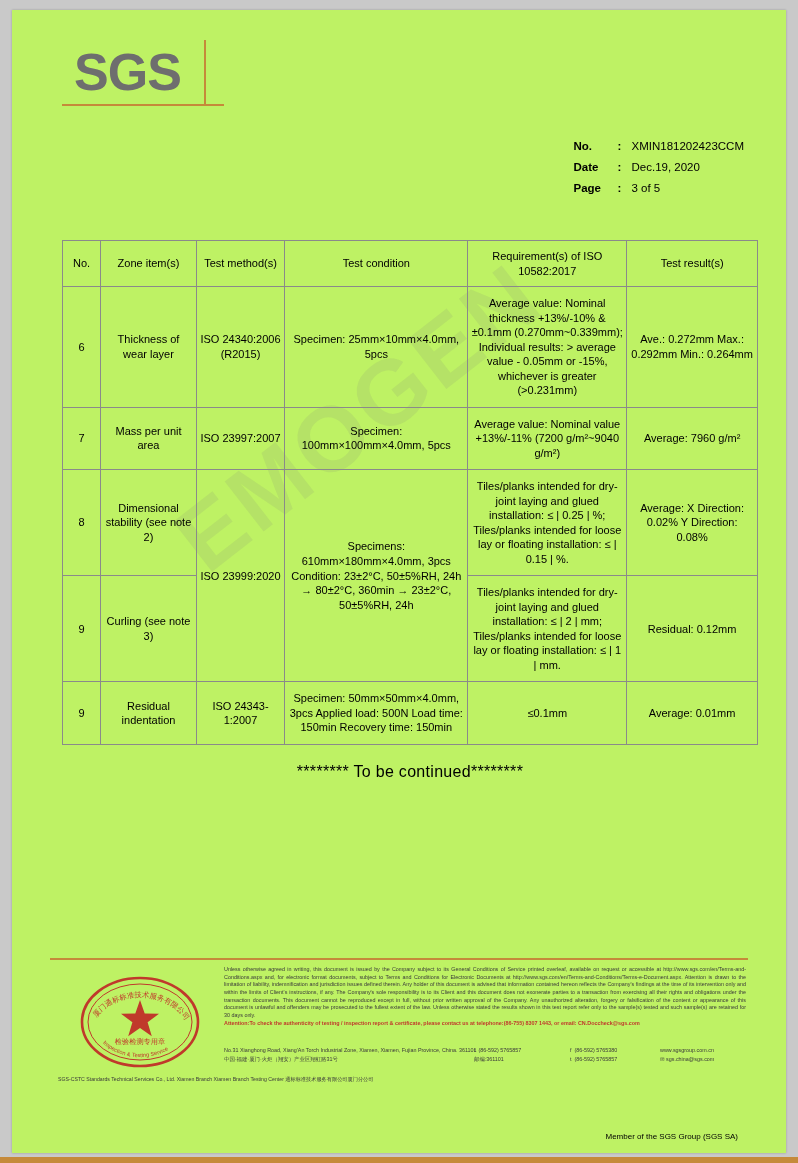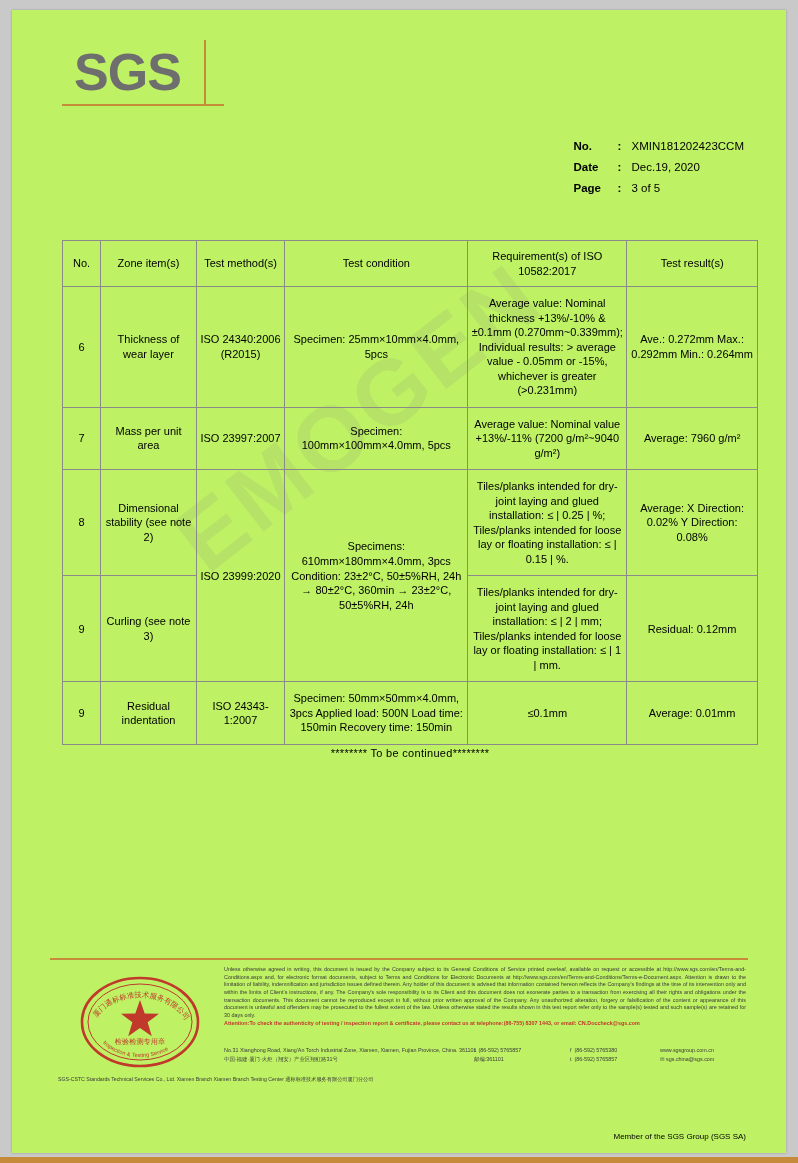--- a/index.html
+++ b/index.html
@@ -66,22 +66,22 @@
     line-height: 1.32;
   }
   table.report th { font-weight: normal; padding: 8px 3px; }
   .c-no { width: 38px; }
   .c-item { width: 95px; }
   .c-method { width: 88px; }
   .c-cond { width: 182px; }
   .c-req { width: 158px; }
   .c-res { width: 130px; }
   .continued {
-    text-align: center; font-size: 11px; letter-spacing: .3px;
-    margin-top: 2px; color: #000;
+    text-align: center; font-size: 16px; letter-spacing: .3px;
+    margin-top: 18px; color: #000;
   }
 
   
   .watermark {
     position: absolute;
     left: 130px; top: 355px;
     font-size: 92px; font-weight: bold;
     color: rgba(120,120,120,.13);
     transform: rotate(-38deg);
     letter-spacing: 4px;
@@ -116,21 +116,21 @@
   .addr-row { display: flex; align-items: baseline; white-space: nowrap; }
   .addr-main { width: 250px; }
   .addr-t { width: 96px; }
   .addr-f { width: 90px; }
   .addr-w { }
   .sgs-csfc {
     position: absolute; left: 46px; top: 118px;
     font-size: 5.2px; color: #3a3a3a; line-height: 1.5;
   }
   .member {
-    position: absolute; right: 40px; bottom: 12px;
+    position: absolute; right: 48px; bottom: 12px;
     font-size: 8px; color: #000;
   }
   .bottom-band {
     position: absolute; left: 0; right: 0; bottom: 0; height: 6px;
     background: #c58a3a;
   }
 </style>
 </head>
 <body>
 

